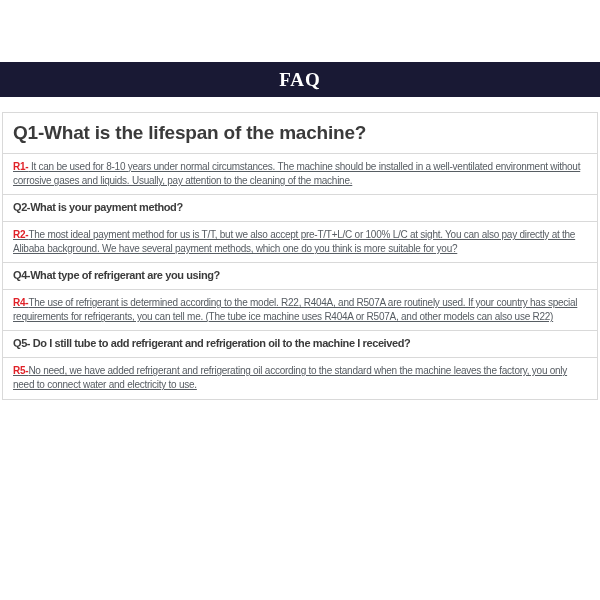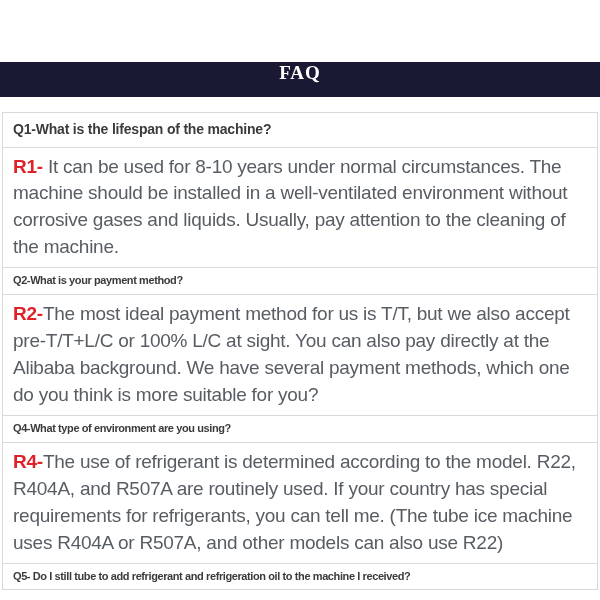--- a/index.html
+++ b/index.html
@@ -19,20 +19,21 @@
     position: relative;
   }
   .header-bar {
     position: absolute;
     top: 62px;
     left: 0;
     width: 600px;
     height: 35px;
     background: var(--header-bg, #191934);
     display: flex;
+    align-items: center;
     justify-content: center;
   }
   .header-title {
     font-family: "Liberation Serif", "DejaVu Serif", serif;
     font-weight: bold;
     font-size: 19px;
     color: var(--header-text, #ffffff);
     letter-spacing: 1px;
   }
   .faq-box {
@@ -51,29 +52,30 @@
     border-bottom: none;
   }
   .q {
     font-weight: bold;
     color: var(--question-text, #3b3b3b);
     font-size: 11px;
     letter-spacing: -0.4px;
     line-height: 1.25;
   }
   .q-large {
-    font-size: 14px;
+    font-size: 19px;
     padding: 8px 10px;
     letter-spacing: -0.2px;
   }
   .a {
     color: var(--answer-text, #575d63);
-    font-size: 19px;
+    font-size: 10px;
     line-height: 1.42;
     letter-spacing: -0.25px;
+    text-decoration: underline;
   }
   .rlabel {
     color: var(--answer-label-red, #e02128);
     font-weight: bold;
   }
 </style>
 </head>
 <body>
 
 <div class="page">
@@ -84,20 +86,21 @@
 
   <div class="faq-box">
 
     <div class="row q q-large">Q1-What is the lifespan of the machine?</div>
     <div class="row a"><span class="rlabel">R1-</span><span> It can be used for 8-10 years under normal circumstances. The machine should be installed in a well-ventilated environment without corrosive gases and liquids. Usually, pay attention to the cleaning of the machine.</span></div>
 
     <div class="row q">Q2-What is your payment method?</div>
     <div class="row a"><span class="rlabel">R2-</span><span>The most ideal payment method for us is T/T, but we also accept pre-T/T+L/C or 100% L/C at sight. You can also pay directly at the Alibaba background. We have several payment methods, which one do you think is more suitable for you?</span></div>
 
 
-    <div class="row q">Q4-What type of environment are you using?</div>
+    <div class="row q">Q4-What type of refrigerant are you using?</div>
     <div class="row a"><span class="rlabel">R4-</span><span>The use of refrigerant is determined according to the model. R22, R404A, and R507A are routinely used. If your country has special requirements for refrigerants, you can tell me. (The tube ice machine uses R404A or R507A, and other models can also use R22)</span></div>
 
     <div class="row q">Q5- Do I still tube to add refrigerant and refrigeration oil to the machine I received?</div>
+    <div class="row a"><span class="rlabel">R5-</span><span>No need, we have added refrigerant and refrigerating oil according to the standard when the machine leaves the factory, you only need to connect water and electricity to use.</span></div>
 
   </div>
 
 </div>
 
 </body></html>

